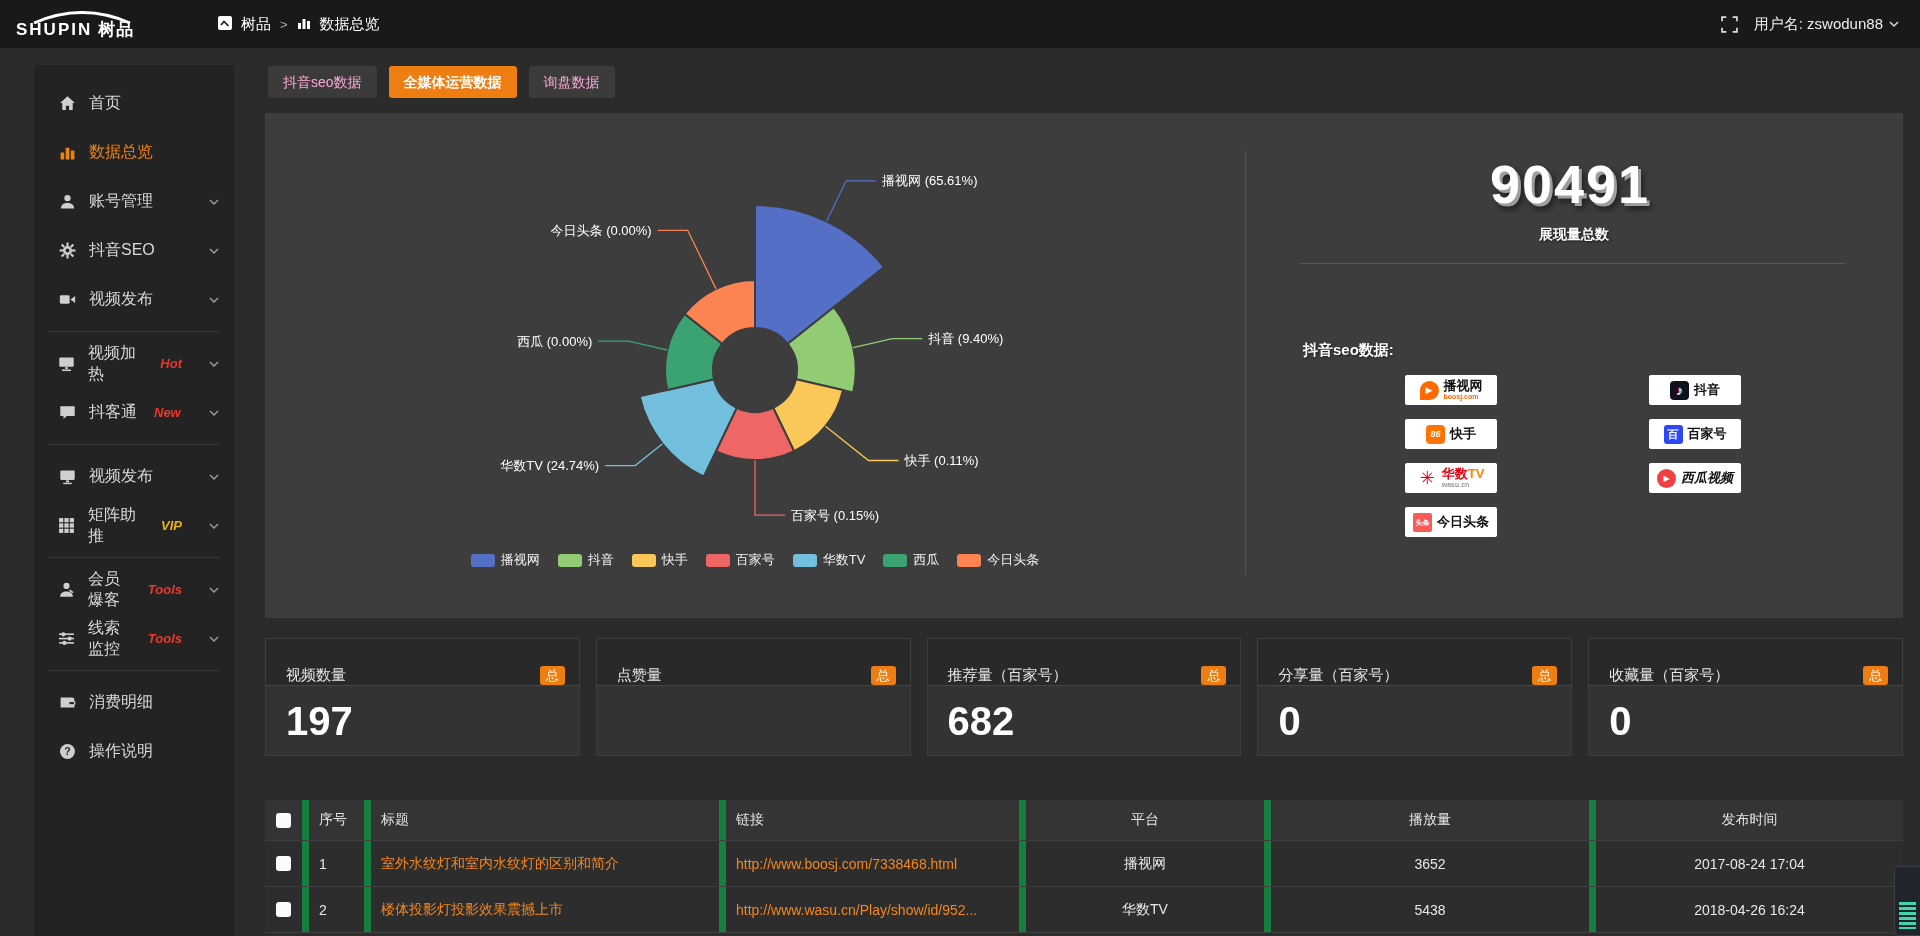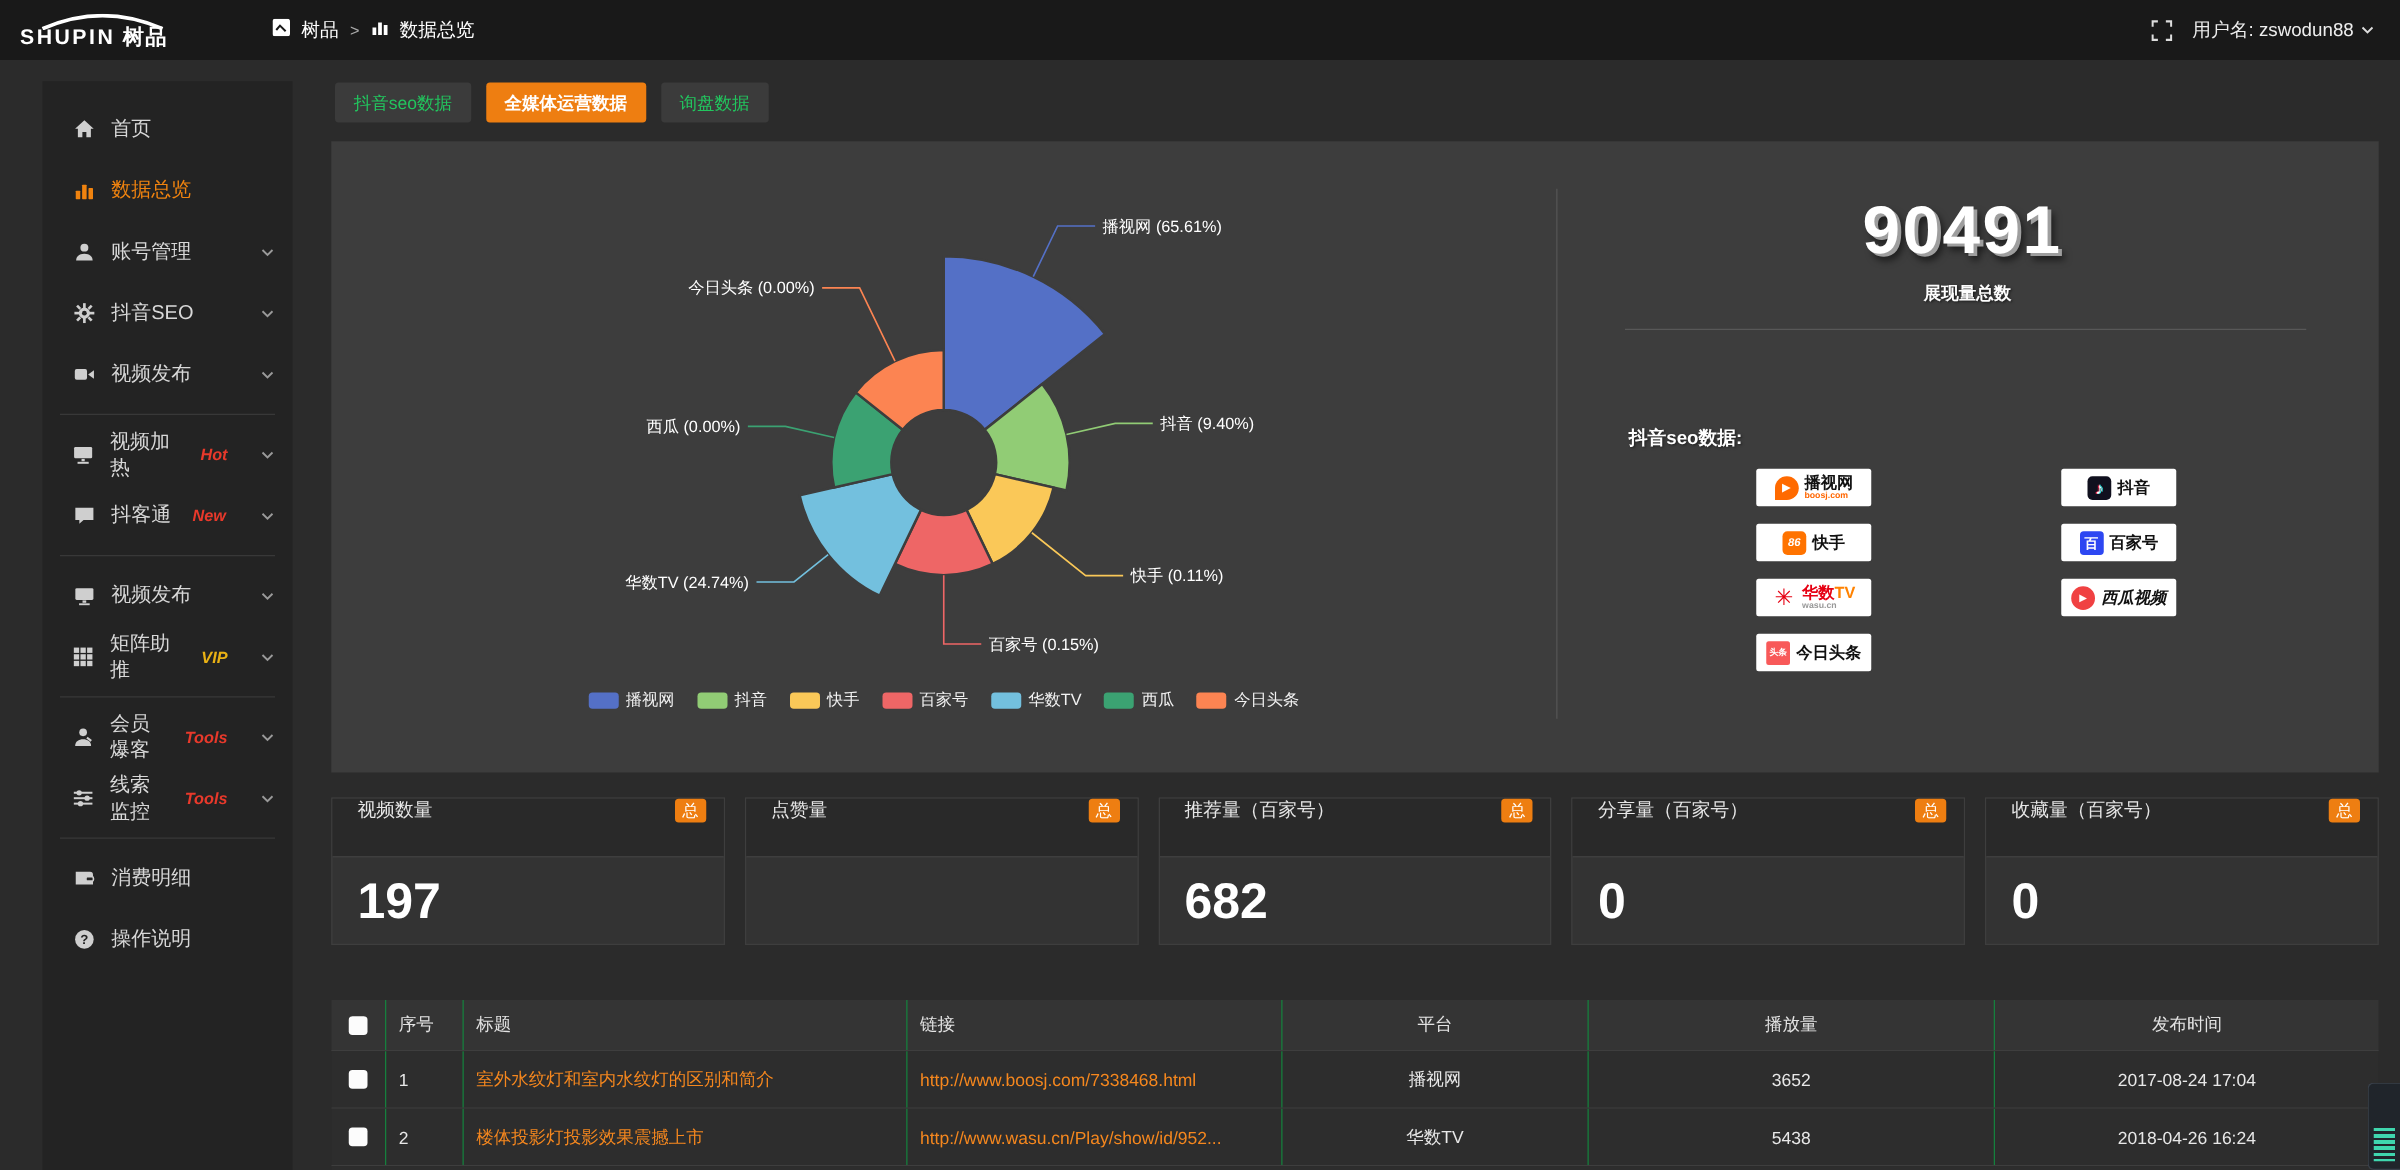--- a/index.html
+++ b/index.html
@@ -26,21 +26,21 @@
   .side-item .s-icon{display:flex;width:18px;justify-content:center;color:#cfcfcf;}
   .side-item.active{color:#f0830f;}
   .side-item.active .s-icon{color:#f0830f;}
   .side-badge{font-style:italic;font-weight:bold;font-size:13px;margin-left:4px;}
   .side-sp{flex:1;}
   .side-chev{color:#9a9a9a;display:flex;}
   .side-div{height:1px;background:#383838;margin:7px 14px;}
 
   
   .tabs{position:absolute;left:268px;top:66px;display:flex;gap:12px;}
-  .tab{background:#3b3b3b;color:#22c55e;font-size:14px;padding:9px 15px;border-radius:3px;cursor:pointer;line-height:1;}
+  .tab{background:#3b3b3b;color:#f9a8d4;font-size:14px;padding:9px 15px;border-radius:3px;cursor:pointer;line-height:1;}
   .tab.active{background:#ee7e11;color:#fff;font-weight:bold;}
 
   .chart-panel{position:absolute;left:265px;top:113px;width:1638px;height:505px;background:#3d3d3d;}
   .v-divider{position:absolute;left:980px;top:38px;width:1px;height:424px;background:#555;}
   .legend{position:absolute;left:0;top:438px;width:980px;display:flex;justify-content:center;gap:18px;align-items:center;}
   .lg-item{display:flex;align-items:center;gap:6px;font-size:13px;color:#f2f2f2;cursor:pointer;}
   .lg-swatch{width:24px;height:13px;border-radius:3px;}
   .big-number{position:absolute;left:976px;top:40px;width:658px;text-align:center;font-size:54px;font-weight:bold;color:#fff;letter-spacing:2px;text-shadow:3px 3px 0 #9e9e9e,5px 6px 6px rgba(0,0,0,.55);}
   .big-caption{position:absolute;left:980px;top:113px;width:658px;text-align:center;font-size:14px;font-weight:bold;color:#fdfdfd;text-shadow:1px 1px 2px rgba(0,0,0,.6);}
   .h-divider2{position:absolute;left:1035px;top:150px;width:545px;height:1px;background:#585858;}
@@ -59,31 +59,31 @@
   .pi-wasu{background:transparent;color:#e60012;font-size:18px;}
   .pi-xigua{background:#f04142;border-radius:50%;color:#fff;font-size:8px;}
   .pi-toutiao{background:#f85959;border-radius:2px;color:#fff;font-size:7px;line-height:1;}
   .pname.red{color:#e60012;}
   .pname .tv{color:#ff8200;}
   .pname.italic{font-style:italic;}
 
   
   .stats{position:absolute;left:265px;top:638px;width:1638px;display:flex;gap:16px;}
   .card{flex:1;height:118px;background:#333;border:1px solid #3e3e3e;box-sizing:border-box;}
-  .card-head{height:46px;background:#292929;border-bottom:1px solid #454545;display:flex;align-items:flex-start;justify-content:space-between;padding:0 14px 0 20px;}
+  .card-head{height:46px;background:#292929;border-bottom:1px solid #454545;display:flex;align-items:flex-end;justify-content:space-between;padding:0 14px 0 20px;}
   .card-title{font-size:15px;color:#e6e6e6;}
   .badge-total{background:#ee7e11;color:#fff;font-size:13px;padding:3px 6px;border-radius:3px;line-height:1;}
   .card-value{font-size:40px;font-weight:bold;color:#fff;padding:13px 0 0 20px;}
 
   
   .dtable{position:absolute;left:265px;top:800px;width:1638px;height:136px;overflow:hidden;font-size:14px;}
   .trow{display:grid;grid-template-columns:44px 62px 355px 300px 245px 325px 307px;align-items:center;border-bottom:1px solid #3e3e3e;background:#2d2d2d;}
   .trow.thead{background:#343434;height:40px;color:#e3e3e3;}
   .trow.tbody{height:45px;}
-  .tcell{padding:0 10px;box-sizing:border-box;border-right:1px solid #15803d;height:100%;display:flex;align-items:center;overflow:hidden;white-space:nowrap;}
+  .tcell{padding:0 10px;box-sizing:border-box;border-right:7px solid #15803d;height:100%;display:flex;align-items:center;overflow:hidden;white-space:nowrap;}
   .tcell:last-child{border-right:none;}
   .tcell.center{justify-content:center;}
   .cb{width:15px;height:15px;background:#fcfcfc;border-radius:3px;cursor:pointer;flex:none;}
   a.tlink{color:#f5871e;text-decoration:none;cursor:pointer;overflow:hidden;text-overflow:ellipsis;}
 
   
   .float-widget{position:absolute;right:0;top:866px;width:25px;height:68px;background:#20252b;border:1px solid #39404a;border-right:none;border-radius:5px 0 0 5px;cursor:pointer;}
   .float-widget .stripes{position:absolute;left:4px;right:4px;bottom:6px;height:27px;background:repeating-linear-gradient(to bottom,#3fd6ae 0 3px,transparent 3px 5px);}
 
   text.pie-label{fill:#fff;font-size:13px;font-family:"Liberation Sans",sans-serif;}

